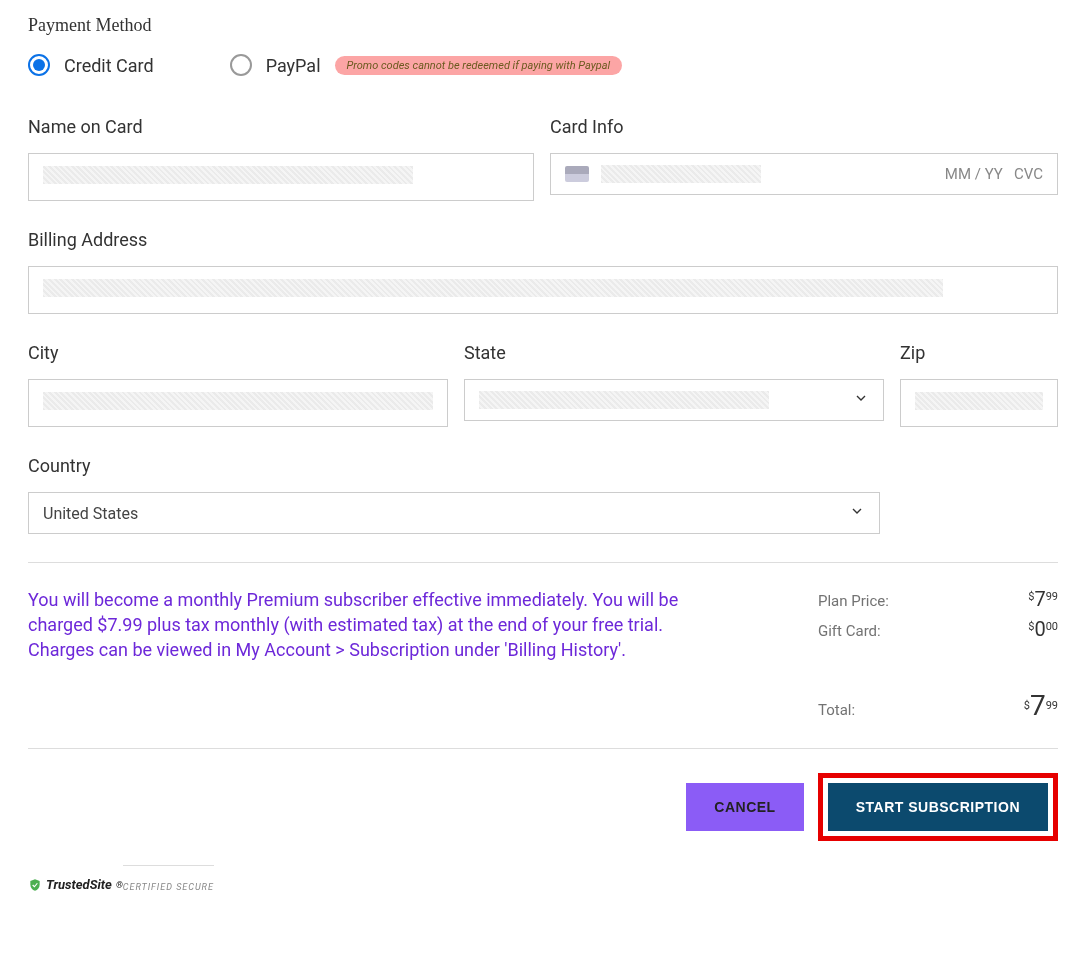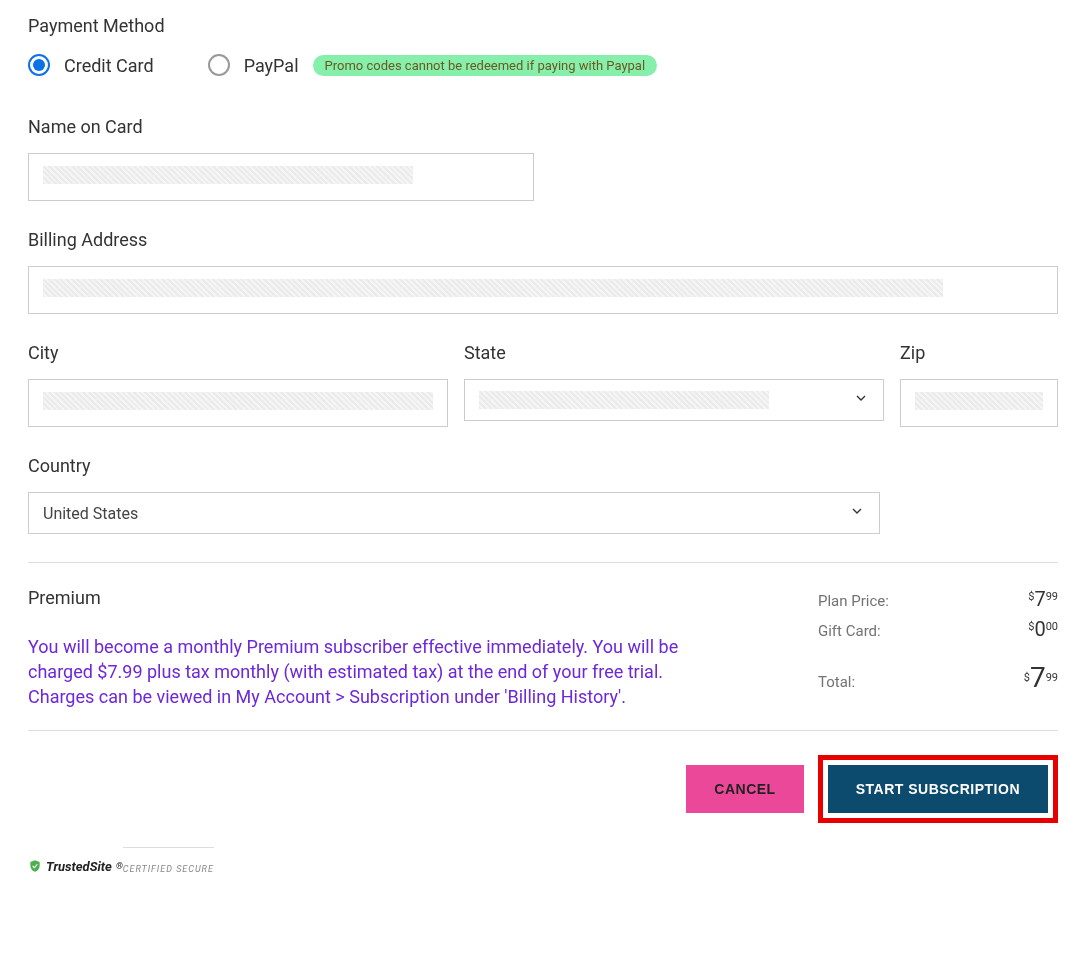--- a/index.html
+++ b/index.html
@@ -12,24 +12,25 @@
       background: #fff;
       color: #333;
       padding: 15px 28px;
       width: 1086px;
     }
     .section-title {
       font-size: 18px;
       font-weight: 400;
       color: #333;
       margin-bottom: 18px;
+      font-family: Liberation Serif, serif;
     }
     .radio-row {
       display: flex;
-      gap: 54px;
+      gap: 76px;
       align-items: center;
       margin-bottom: 40px;
     }
     .radio-option {
       display: flex;
       align-items: center;
       gap: 14px;
     }
     .radio-outer {
       width: 22px;
@@ -48,23 +49,24 @@
       width: 12px;
       height: 12px;
       border-radius: 50%;
       background: #0b72e7;
     }
     .radio-label {
       font-size: 18px;
       color: #333;
     }
     .promo-badge {
-      background: #86efac;
+      background: #fca5a5;
       color: #6b5a1f;
-      font-size: 13px;
+      font-style: italic;
+      font-size: 11px;
       padding: 3px 12px;
       border-radius: 11px;
     }
 
     .form-row {
       display: flex;
       gap: 16px;
       margin-bottom: 28px;
     }
     .form-group {
@@ -159,21 +161,21 @@
     }
     .price-row {
       display: flex;
       justify-content: space-between;
       align-items: baseline;
       margin-bottom: 6px;
       font-size: 15px;
       color: #333;
     }
     .price-row.total {
-      margin-top: 20px;
+      margin-top: 48px;
     }
     .price-label {
       color: #737373;
     }
     .price-value {
       white-space: nowrap;
     }
     .price-currency {
       font-size: 11px;
       vertical-align: super;
@@ -203,21 +205,21 @@
       font-size: 14px;
       font-weight: 700;
       letter-spacing: 0.5px;
       border: none;
       cursor: pointer;
       display: inline-flex;
       align-items: center;
       justify-content: center;
     }
     .btn-cancel {
-      background: #ec4899;
+      background: #8b5cf6;
       color: #222;
     }
     .btn-primary {
       background: #0c4a6e;
       color: #fff;
     }
     .highlight-box {
       border: 5px solid #e60000;
       padding: 5px;
       display: inline-flex;
@@ -268,20 +270,32 @@
       <span class="radio-label">PayPal</span>
       <span class="promo-badge">Promo codes cannot be redeemed if paying with Paypal</span>
     </div>
   </div>
 
   <div class="form-row">
     <div class="form-group" style="flex:0 0 506px;">
       <label class="form-label">Name on Card</label>
       <div class="input-field">
         <div class="blur-placeholder" style="max-width:370px;"></div>
+      </div>
+    </div>
+    <div class="form-group" style="flex:1;">
+      <label class="form-label">Card Info</label>
+      <div class="card-info-field">
+        <div class="card-icon"></div>
+        <div class="blur-placeholder" style="max-width:160px; flex:0 0 160px;"></div>
+        <div class="card-right">
+          <span>MM / YY</span>
+          &nbsp;
+          <span>CVC</span>
+        </div>
       </div>
     </div>
   </div>
 
   <div class="form-row">
     <div class="form-group" style="flex:1;">
       <label class="form-label">Billing Address</label>
       <div class="input-field">
         <div class="blur-placeholder" style="max-width:900px;"></div>
       </div>
@@ -325,21 +339,20 @@
             </svg>
         </span>
       </div>
     </div>
   </div>
 
   <hr class="divider">
 
   <div class="summary">
     <div class="summary-left">
-      <div class="plan-name">Premium</div>
       <div class="plan-desc">You will become a monthly Premium subscriber effective immediately. You will be charged $7.99 plus tax monthly (with estimated tax) at the end of your free trial. Charges can be viewed in My Account &gt; Subscription under 'Billing History'.</div>
     </div>
     <div class="summary-right">
       <div class="price-row">
         <span class="price-label">Plan Price:</span>
         <span class="price-value">
           <span class="price-currency">$</span><span class="price-whole">7</span><span class="price-cents">99</span>
         </span>
       </div>
       <div class="price-row">

